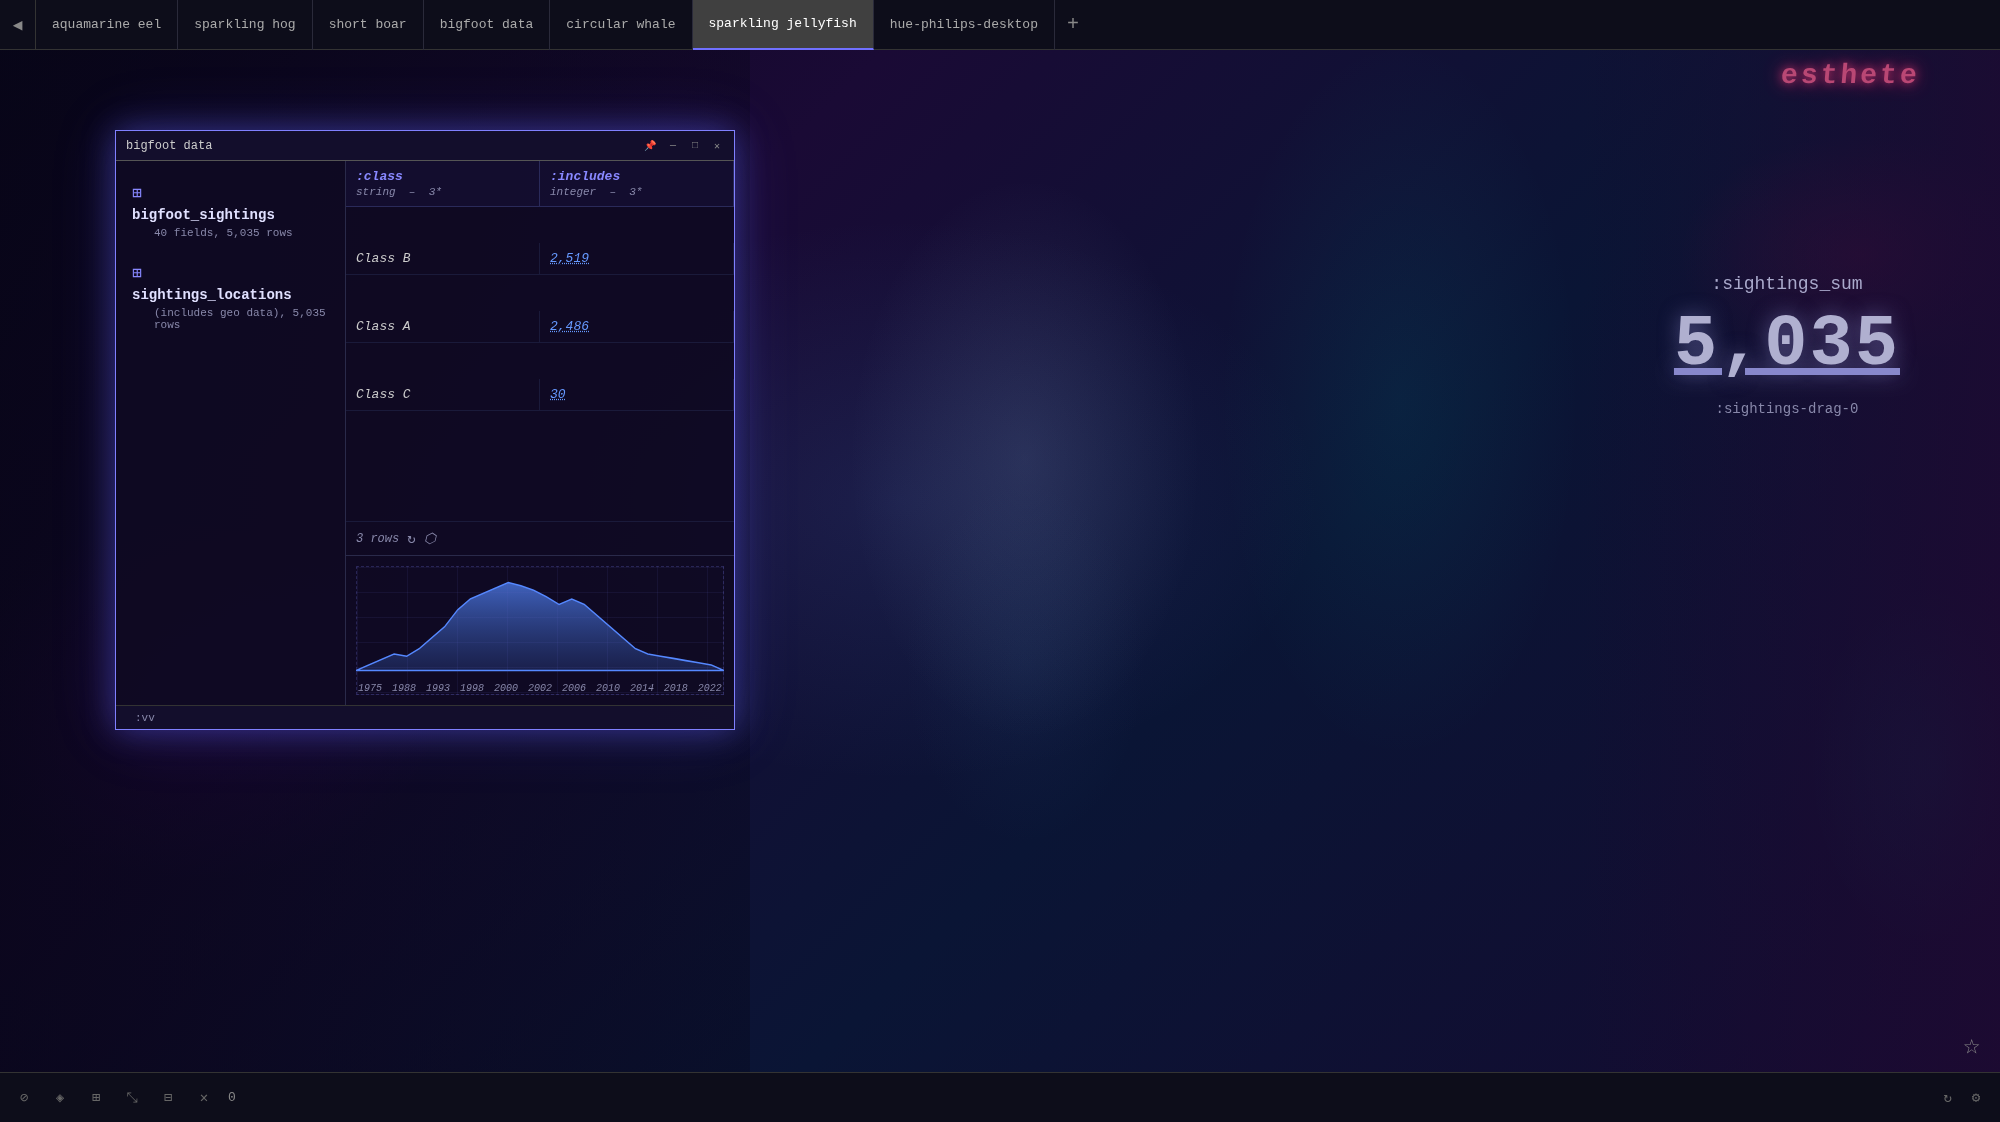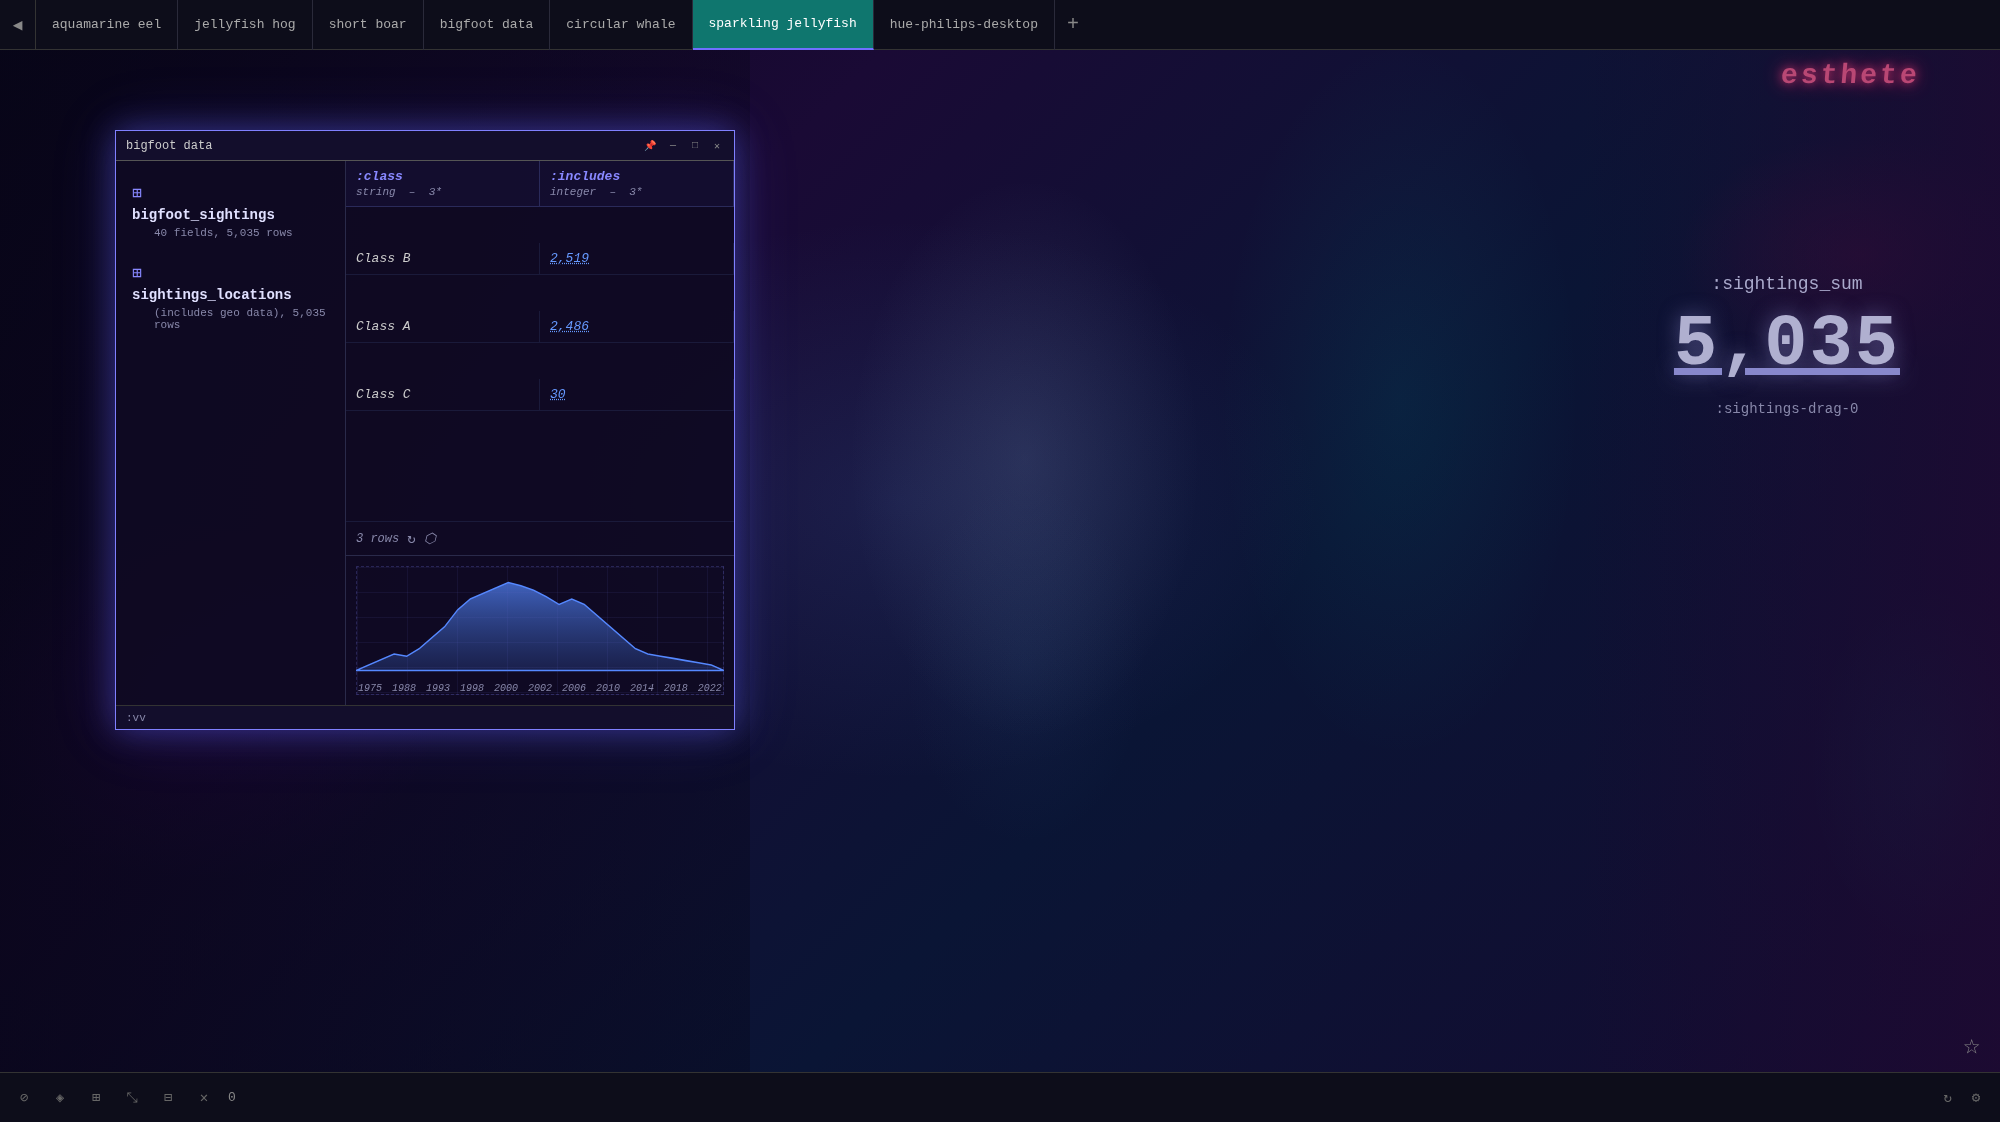--- a/index.html
+++ b/index.html
@@ -66,21 +66,21 @@
       align-items: center;
       font-size: 13px;
       color: #aaa;
       cursor: pointer;
       border-right: 1px solid #2a2a3a;
       white-space: nowrap;
       flex-shrink: 0;
     }
 
     .tab.active {
-      background: #0f766e;
+      background: #404040;
       color: #fff;
       border-bottom: 2px solid #7070ff;
     }
 
     .tab-add {
       width: 36px;
       height: 50px;
       display: flex;
       align-items: center;
       justify-content: center;
@@ -325,20 +325,21 @@
       background: rgba(20, 15, 45, 0.9);
       border-top: 1px solid #333;
       display: flex;
       align-items: center;
       padding: 0 10px;
     }
 
     .footer-label {
       font-size: 11px;
       color: #8888aa;
+      margin-left: 9px;
     }
 
     
     .right-display {
       position: absolute;
       right: 100px;
       top: 274px;
       z-index: 10;
       text-align: center;
     }
@@ -464,21 +465,21 @@
 
 <div class="neon-sign">esthete</div>
 
 <div class="tab-bar">
   <div class="tab-nav-btn">◀</div>
 
   <div class="tab">
     <span>aquamarine eel</span>
   </div>
   <div class="tab">
-    <span>jellyfish hog</span>
+    <span>sparkling hog</span>
   </div>
   <div class="tab">
     <span>short boar</span>
   </div>
   <div class="tab">
     <span>bigfoot data</span>
   </div>
   <div class="tab">
     <span>circular whale</span>
   </div>

